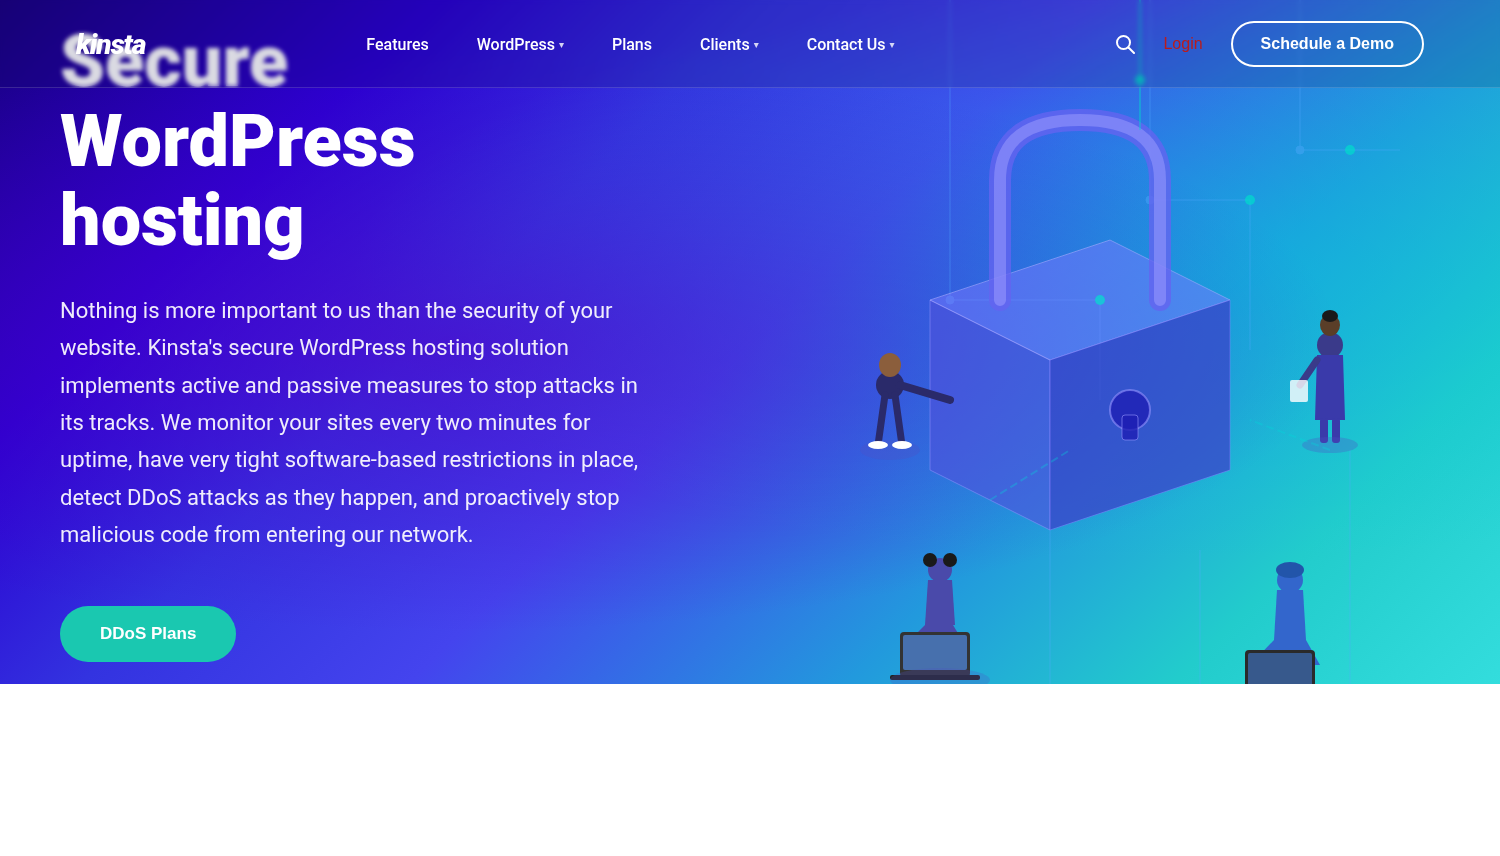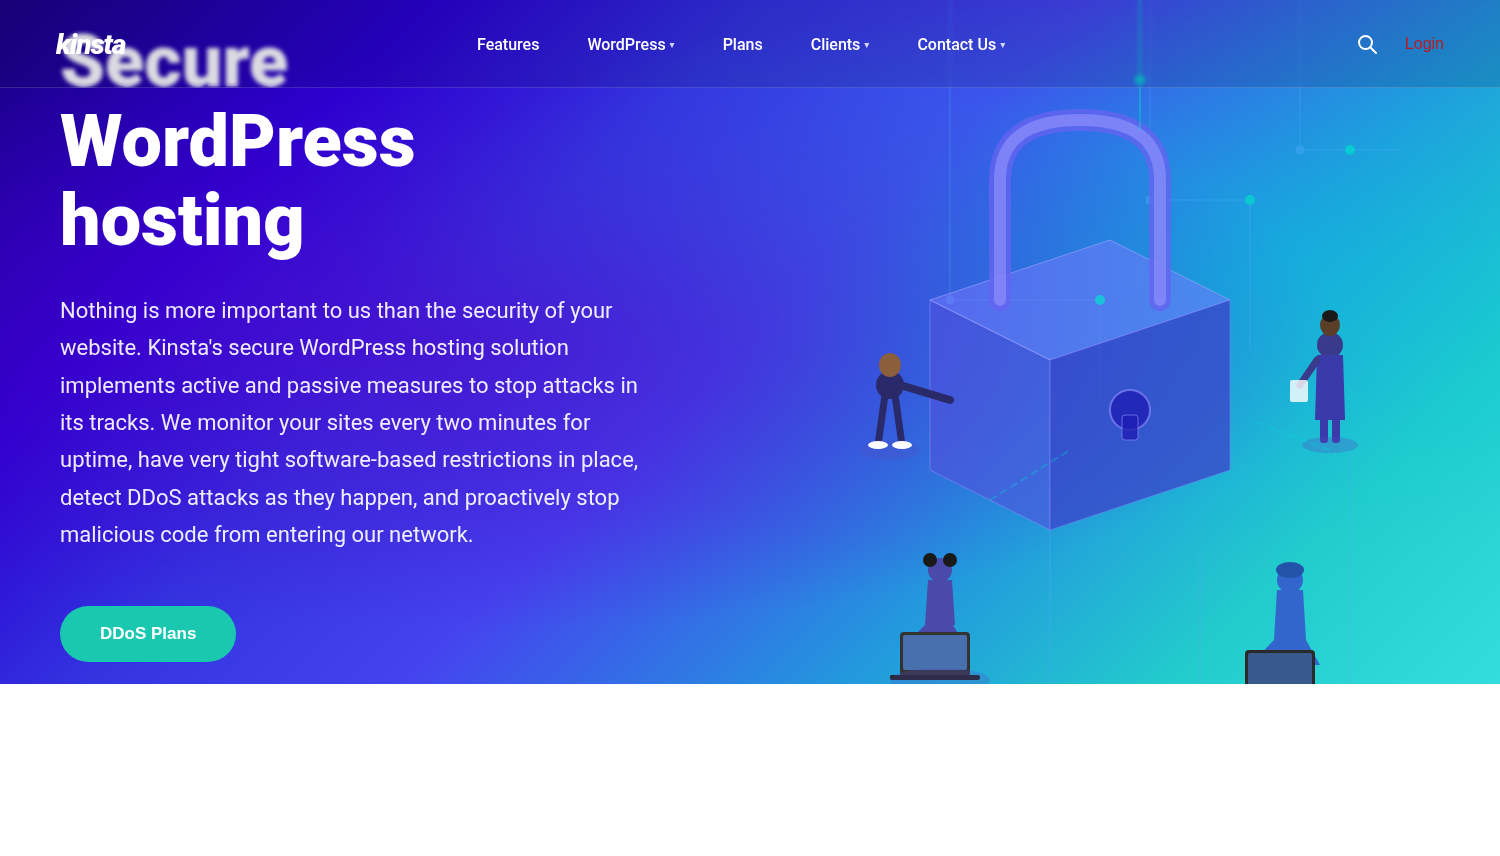--- a/index.html
+++ b/index.html
@@ -11,21 +11,21 @@
       overflow: hidden;
     }
 
     
     .navbar {
       position: relative;
       z-index: 10;
       display: flex;
       align-items: center;
       justify-content: space-between;
-      padding: 0 56px;
+      padding: 0 76px;
       height: 88px;
       background: rgba(10, 10, 60, 0.15);
       backdrop-filter: blur(2px);
     }
 
     .logo {
       font-size: 28px;
       font-weight: 900;
       color: #fff;
       letter-spacing: -1px;
@@ -347,19 +347,20 @@
       </ul>
 
       <div class="nav-right">
         <button class="search-icon-btn">
           <svg width="20" height="20" viewBox="0 0 20 20" fill="none" xmlns="http://www.w3.org/2000/svg">
             <circle cx="8.5" cy="8.5" r="6.5" stroke="white" stroke-width="2"></circle>
             <line x1="13.5" y1="13.5" x2="19" y2="19" stroke="white" stroke-width="2" stroke-linecap="round"></line>
           </svg>
         </button>
         <button class="login-btn">Login</button>
+        <button class="demo-btn">Schedule a Demo</button>
       </div>
 
       <div class="nav-divider"></div>
     </nav>
   </div>
 
 </div>
 
 </body></html>

